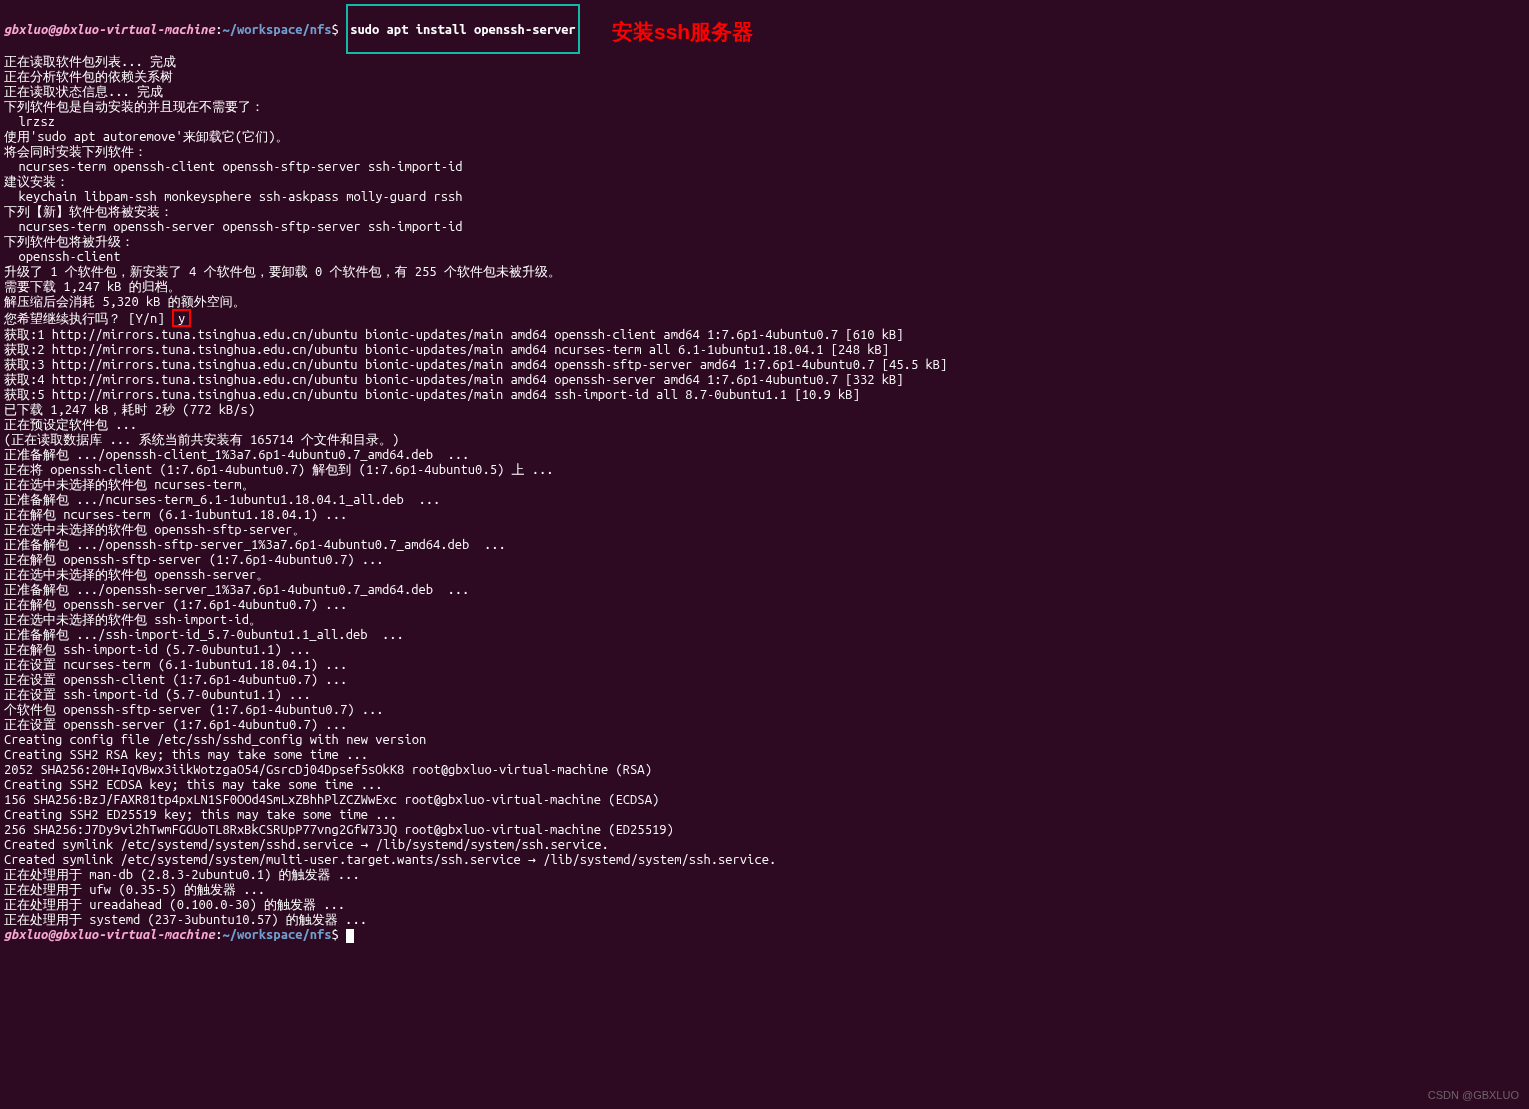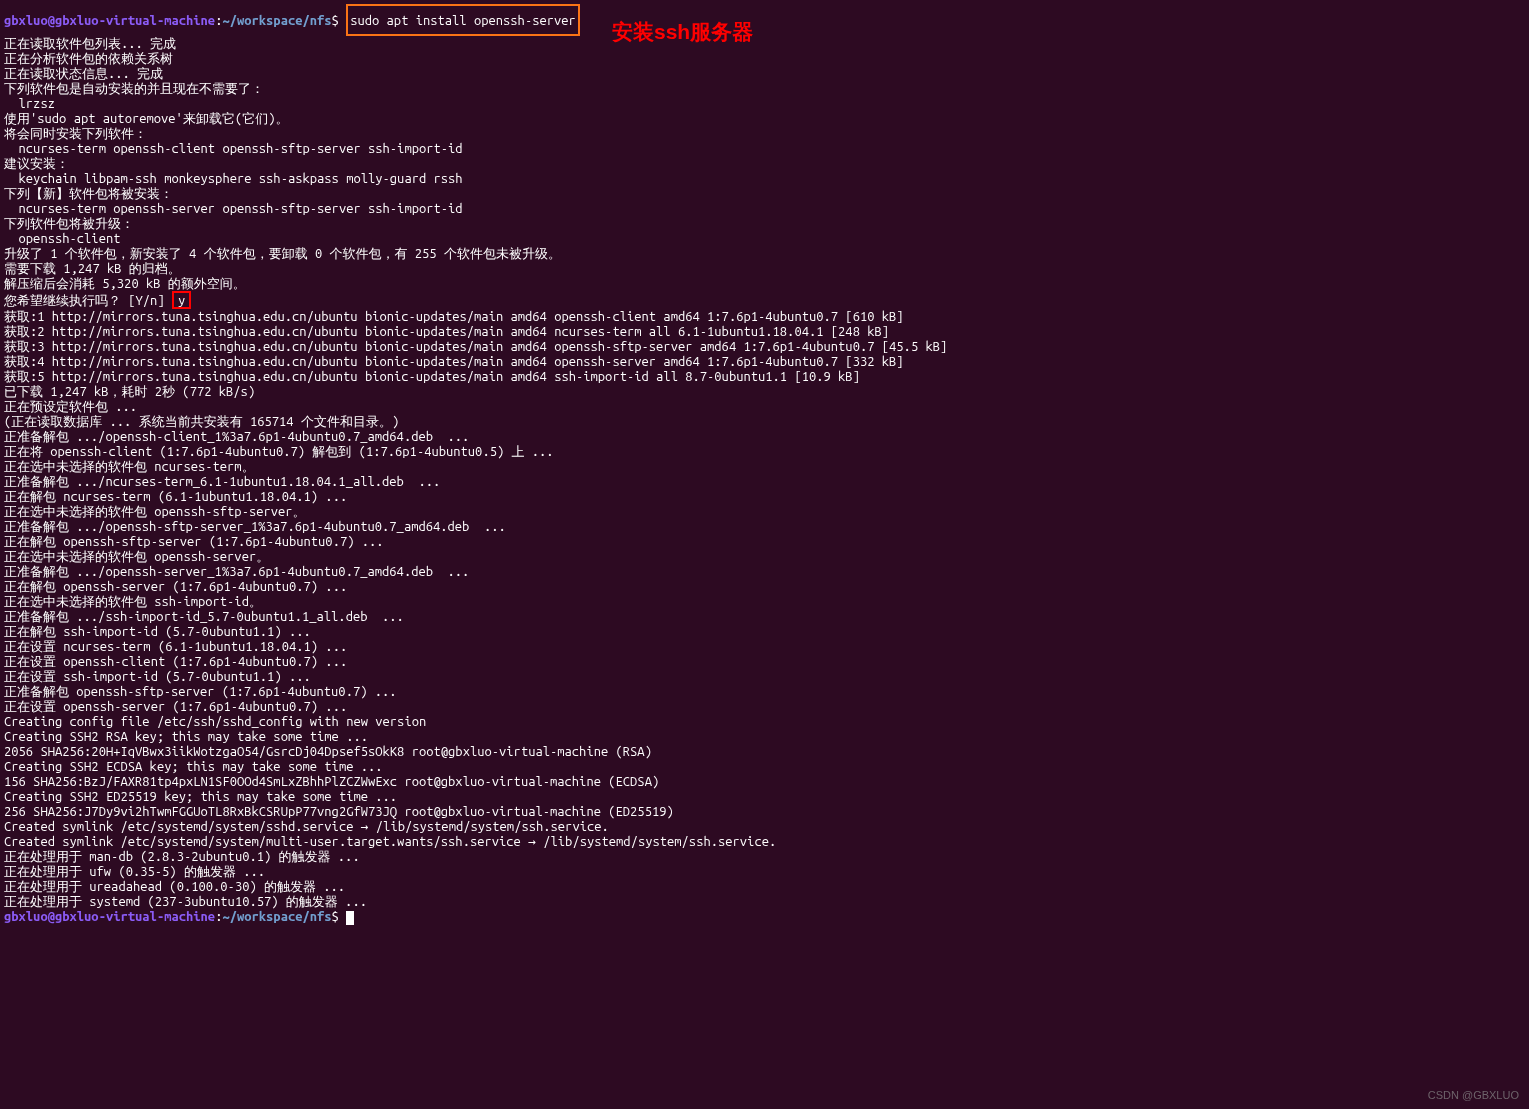--- a/index.html
+++ b/index.html
@@ -15,28 +15,29 @@
       color: #ffffff;
       padding: 4px;
       width: 1529px;
       height: 1109px;
       position: relative;
       overflow: hidden;
     }
     .line {
       white-space: pre;
     }
-    .prompt-user { color: #8b5cf6; font-weight: bold; }
+    .prompt-user { color: #f9a8d4; font-weight: bold; font-style: italic; }
     .prompt-path { color: #729fcf; font-weight: bold; }
     .prompt-dollar { color: #ffffff; }
     .cmd-highlight {
-      border: 2px solid #f97316;
-      padding: 7px 2px;
+      border: 2px solid #14b8a6;
+      padding: 16px 2px;
       display: inline-block;
       line-height: 14px;
+      font-weight: bold;
     }
     .input-highlight {
       border: 2px solid #ff0000;
       padding: 0 4px;
       display: inline-block;
       line-height: 14px;
     }
     .annotation {
       position: absolute;
       color: #ff0000;
@@ -109,26 +110,26 @@
       <div class="line">正在解包 openssh-sftp-server (1:7.6p1-4ubuntu0.7) ...</div>
       <div class="line">正在选中未选择的软件包 openssh-server。</div>
       <div class="line">正准备解包 .../openssh-server_1%3a7.6p1-4ubuntu0.7_amd64.deb  ...</div>
       <div class="line">正在解包 openssh-server (1:7.6p1-4ubuntu0.7) ...</div>
       <div class="line">正在选中未选择的软件包 ssh-import-id。</div>
       <div class="line">正准备解包 .../ssh-import-id_5.7-0ubuntu1.1_all.deb  ...</div>
       <div class="line">正在解包 ssh-import-id (5.7-0ubuntu1.1) ...</div>
       <div class="line">正在设置 ncurses-term (6.1-1ubuntu1.18.04.1) ...</div>
       <div class="line">正在设置 openssh-client (1:7.6p1-4ubuntu0.7) ...</div>
       <div class="line">正在设置 ssh-import-id (5.7-0ubuntu1.1) ...</div>
-      <div class="line">正准备解包 openssh-sftp-server (1:7.6p1-4ubuntu0.7) ...</div>
+      <div class="line">个软件包 openssh-sftp-server (1:7.6p1-4ubuntu0.7) ...</div>
       <div class="line">正在设置 openssh-server (1:7.6p1-4ubuntu0.7) ...</div>
       <div class="line"></div>
       <div class="line">Creating config file /etc/ssh/sshd_config with new version</div>
       <div class="line">Creating SSH2 RSA key; this may take some time ...</div>
-      <div class="line">2056 SHA256:20H+IqVBwx3iikWotzgaO54/GsrcDj04Dpsef5sOkK8 root@gbxluo-virtual-machine (RSA)</div>
+      <div class="line">2052 SHA256:20H+IqVBwx3iikWotzgaO54/GsrcDj04Dpsef5sOkK8 root@gbxluo-virtual-machine (RSA)</div>
       <div class="line">Creating SSH2 ECDSA key; this may take some time ...</div>
       <div class="line">156 SHA256:BzJ/FAXR81tp4pxLN1SF0OOd4SmLxZBhhPlZCZWwExc root@gbxluo-virtual-machine (ECDSA)</div>
       <div class="line">Creating SSH2 ED25519 key; this may take some time ...</div>
       <div class="line">256 SHA256:J7Dy9vi2hTwmFGGUoTL8RxBkCSRUpP77vng2GfW73JQ root@gbxluo-virtual-machine (ED25519)</div>
       <div class="line">Created symlink /etc/systemd/system/sshd.service → /lib/systemd/system/ssh.service.</div>
       <div class="line">Created symlink /etc/systemd/system/multi-user.target.wants/ssh.service → /lib/systemd/system/ssh.service.</div>
       <div class="line">正在处理用于 man-db (2.8.3-2ubuntu0.1) 的触发器 ...</div>
       <div class="line">正在处理用于 ufw (0.35-5) 的触发器 ...</div>
       <div class="line">正在处理用于 ureadahead (0.100.0-30) 的触发器 ...</div>
       <div class="line">正在处理用于 systemd (237-3ubuntu10.57) 的触发器 ...</div>

